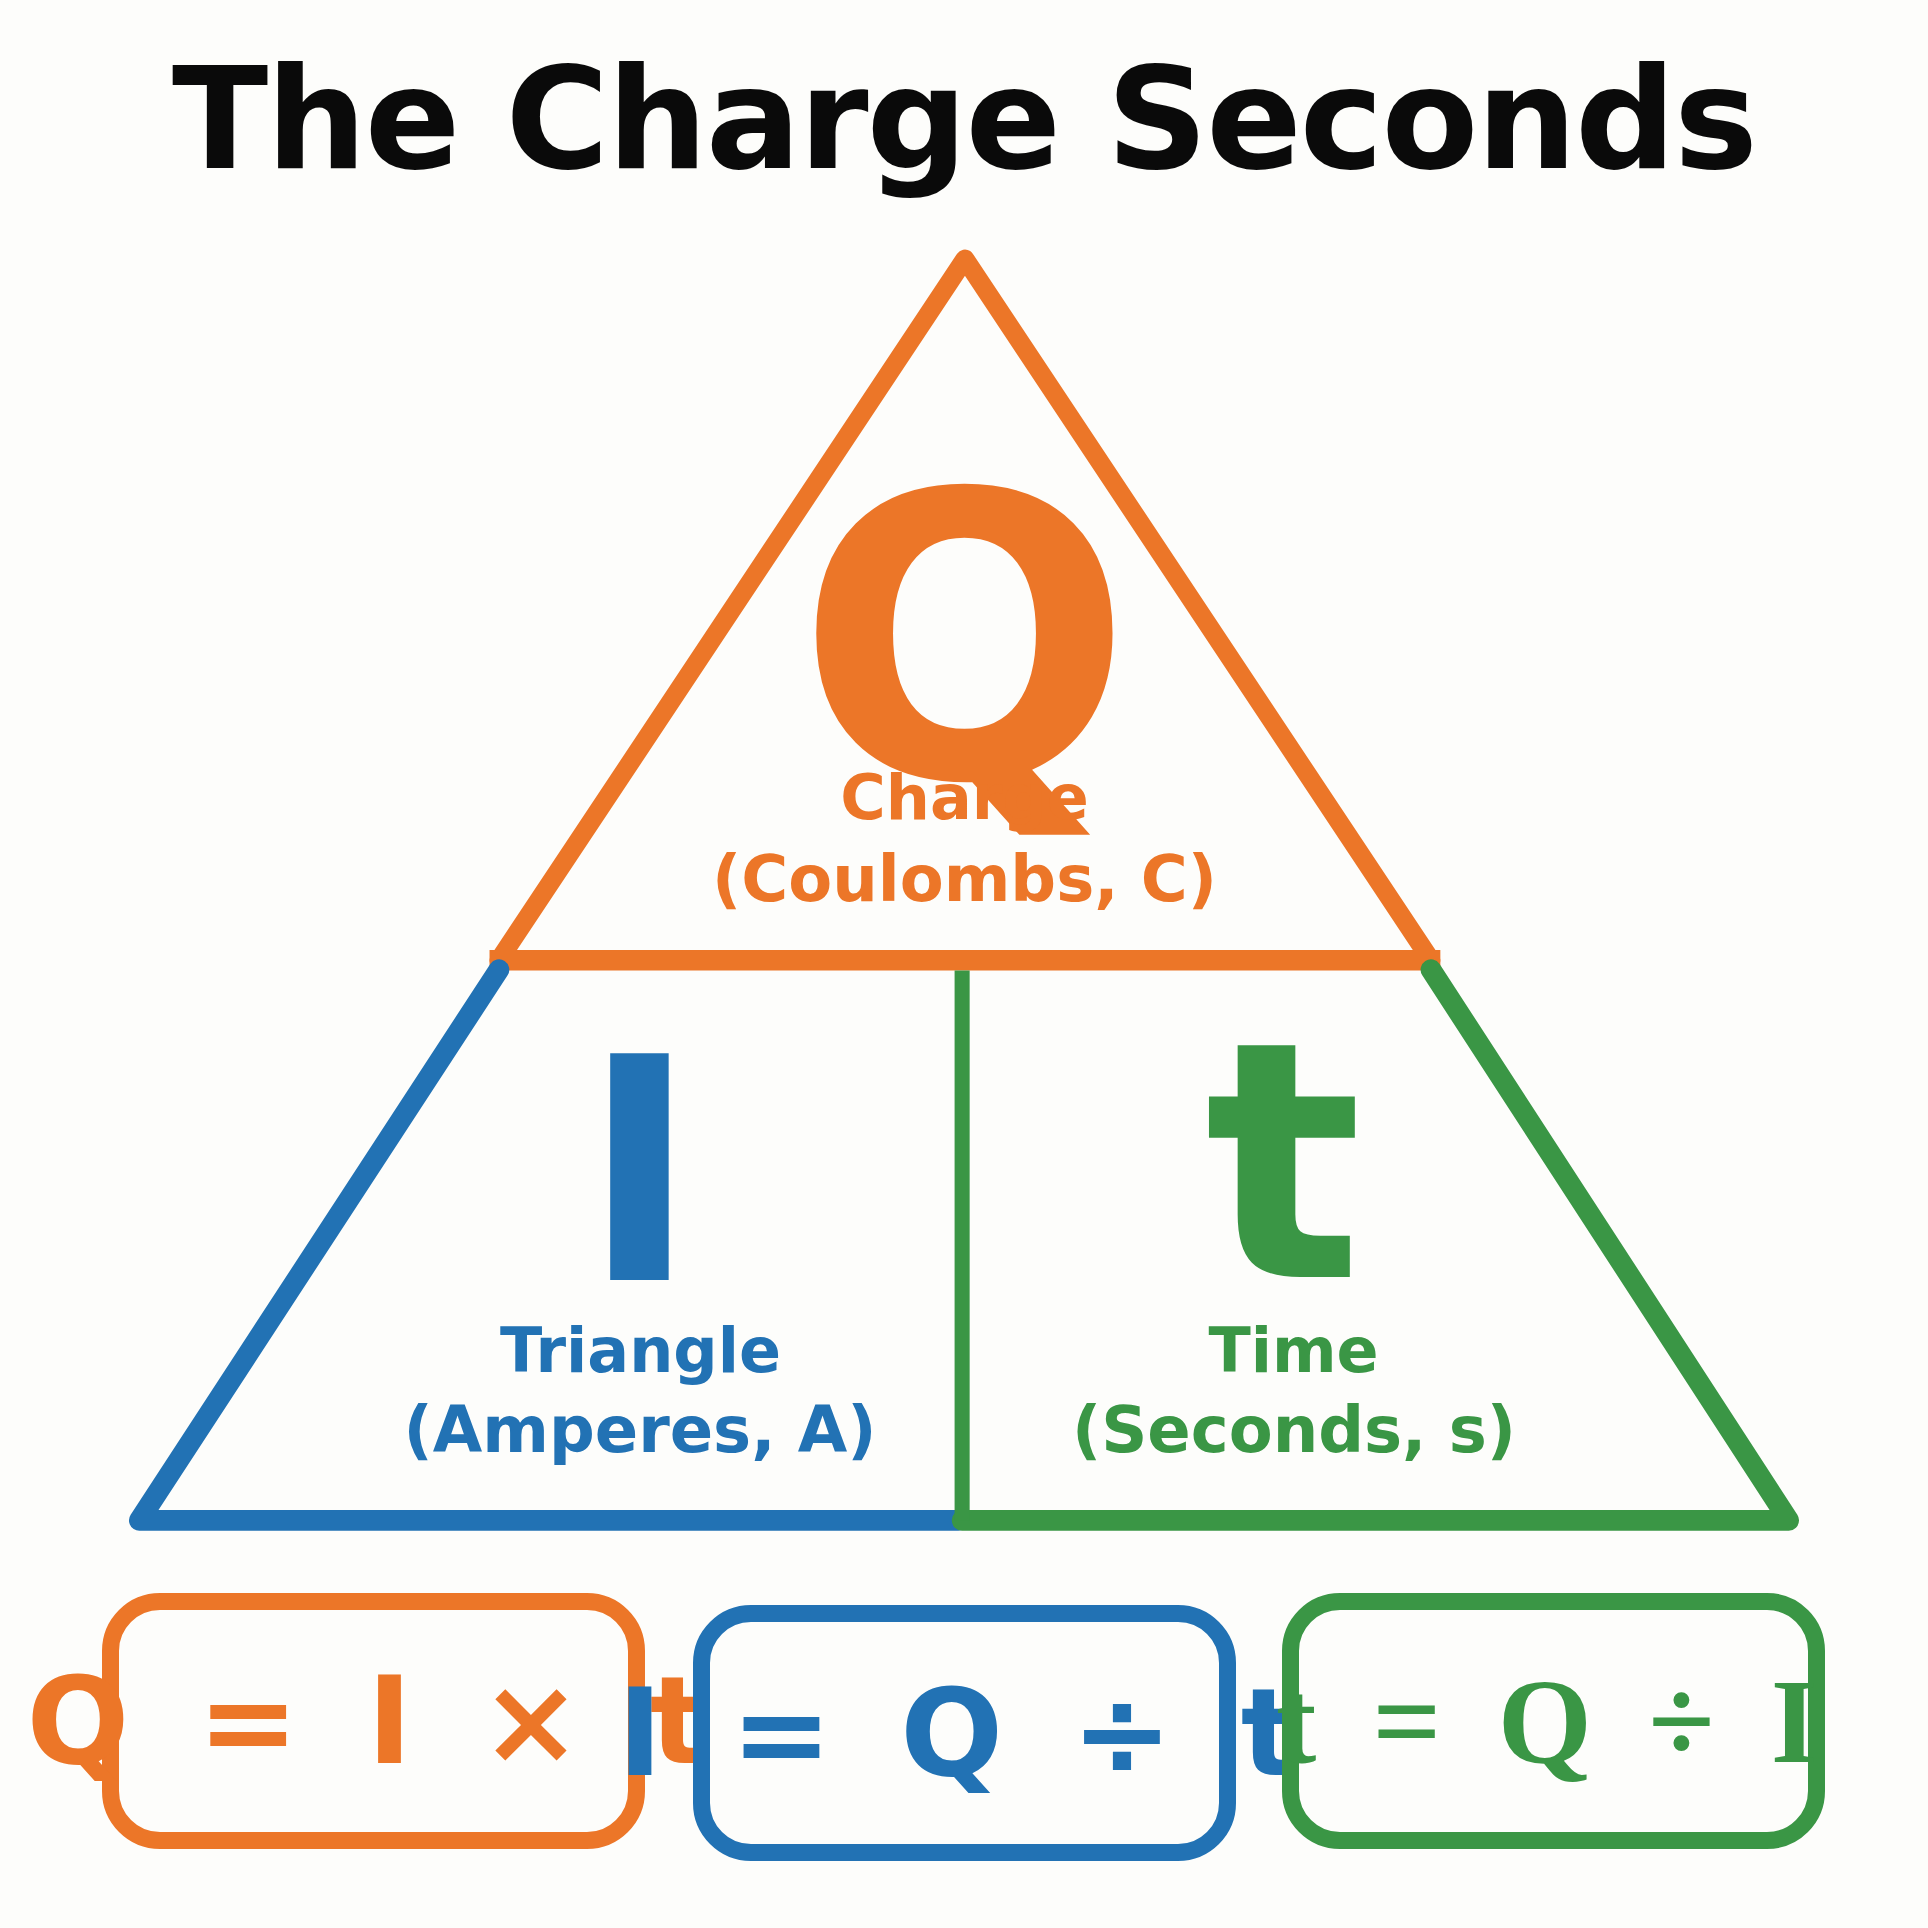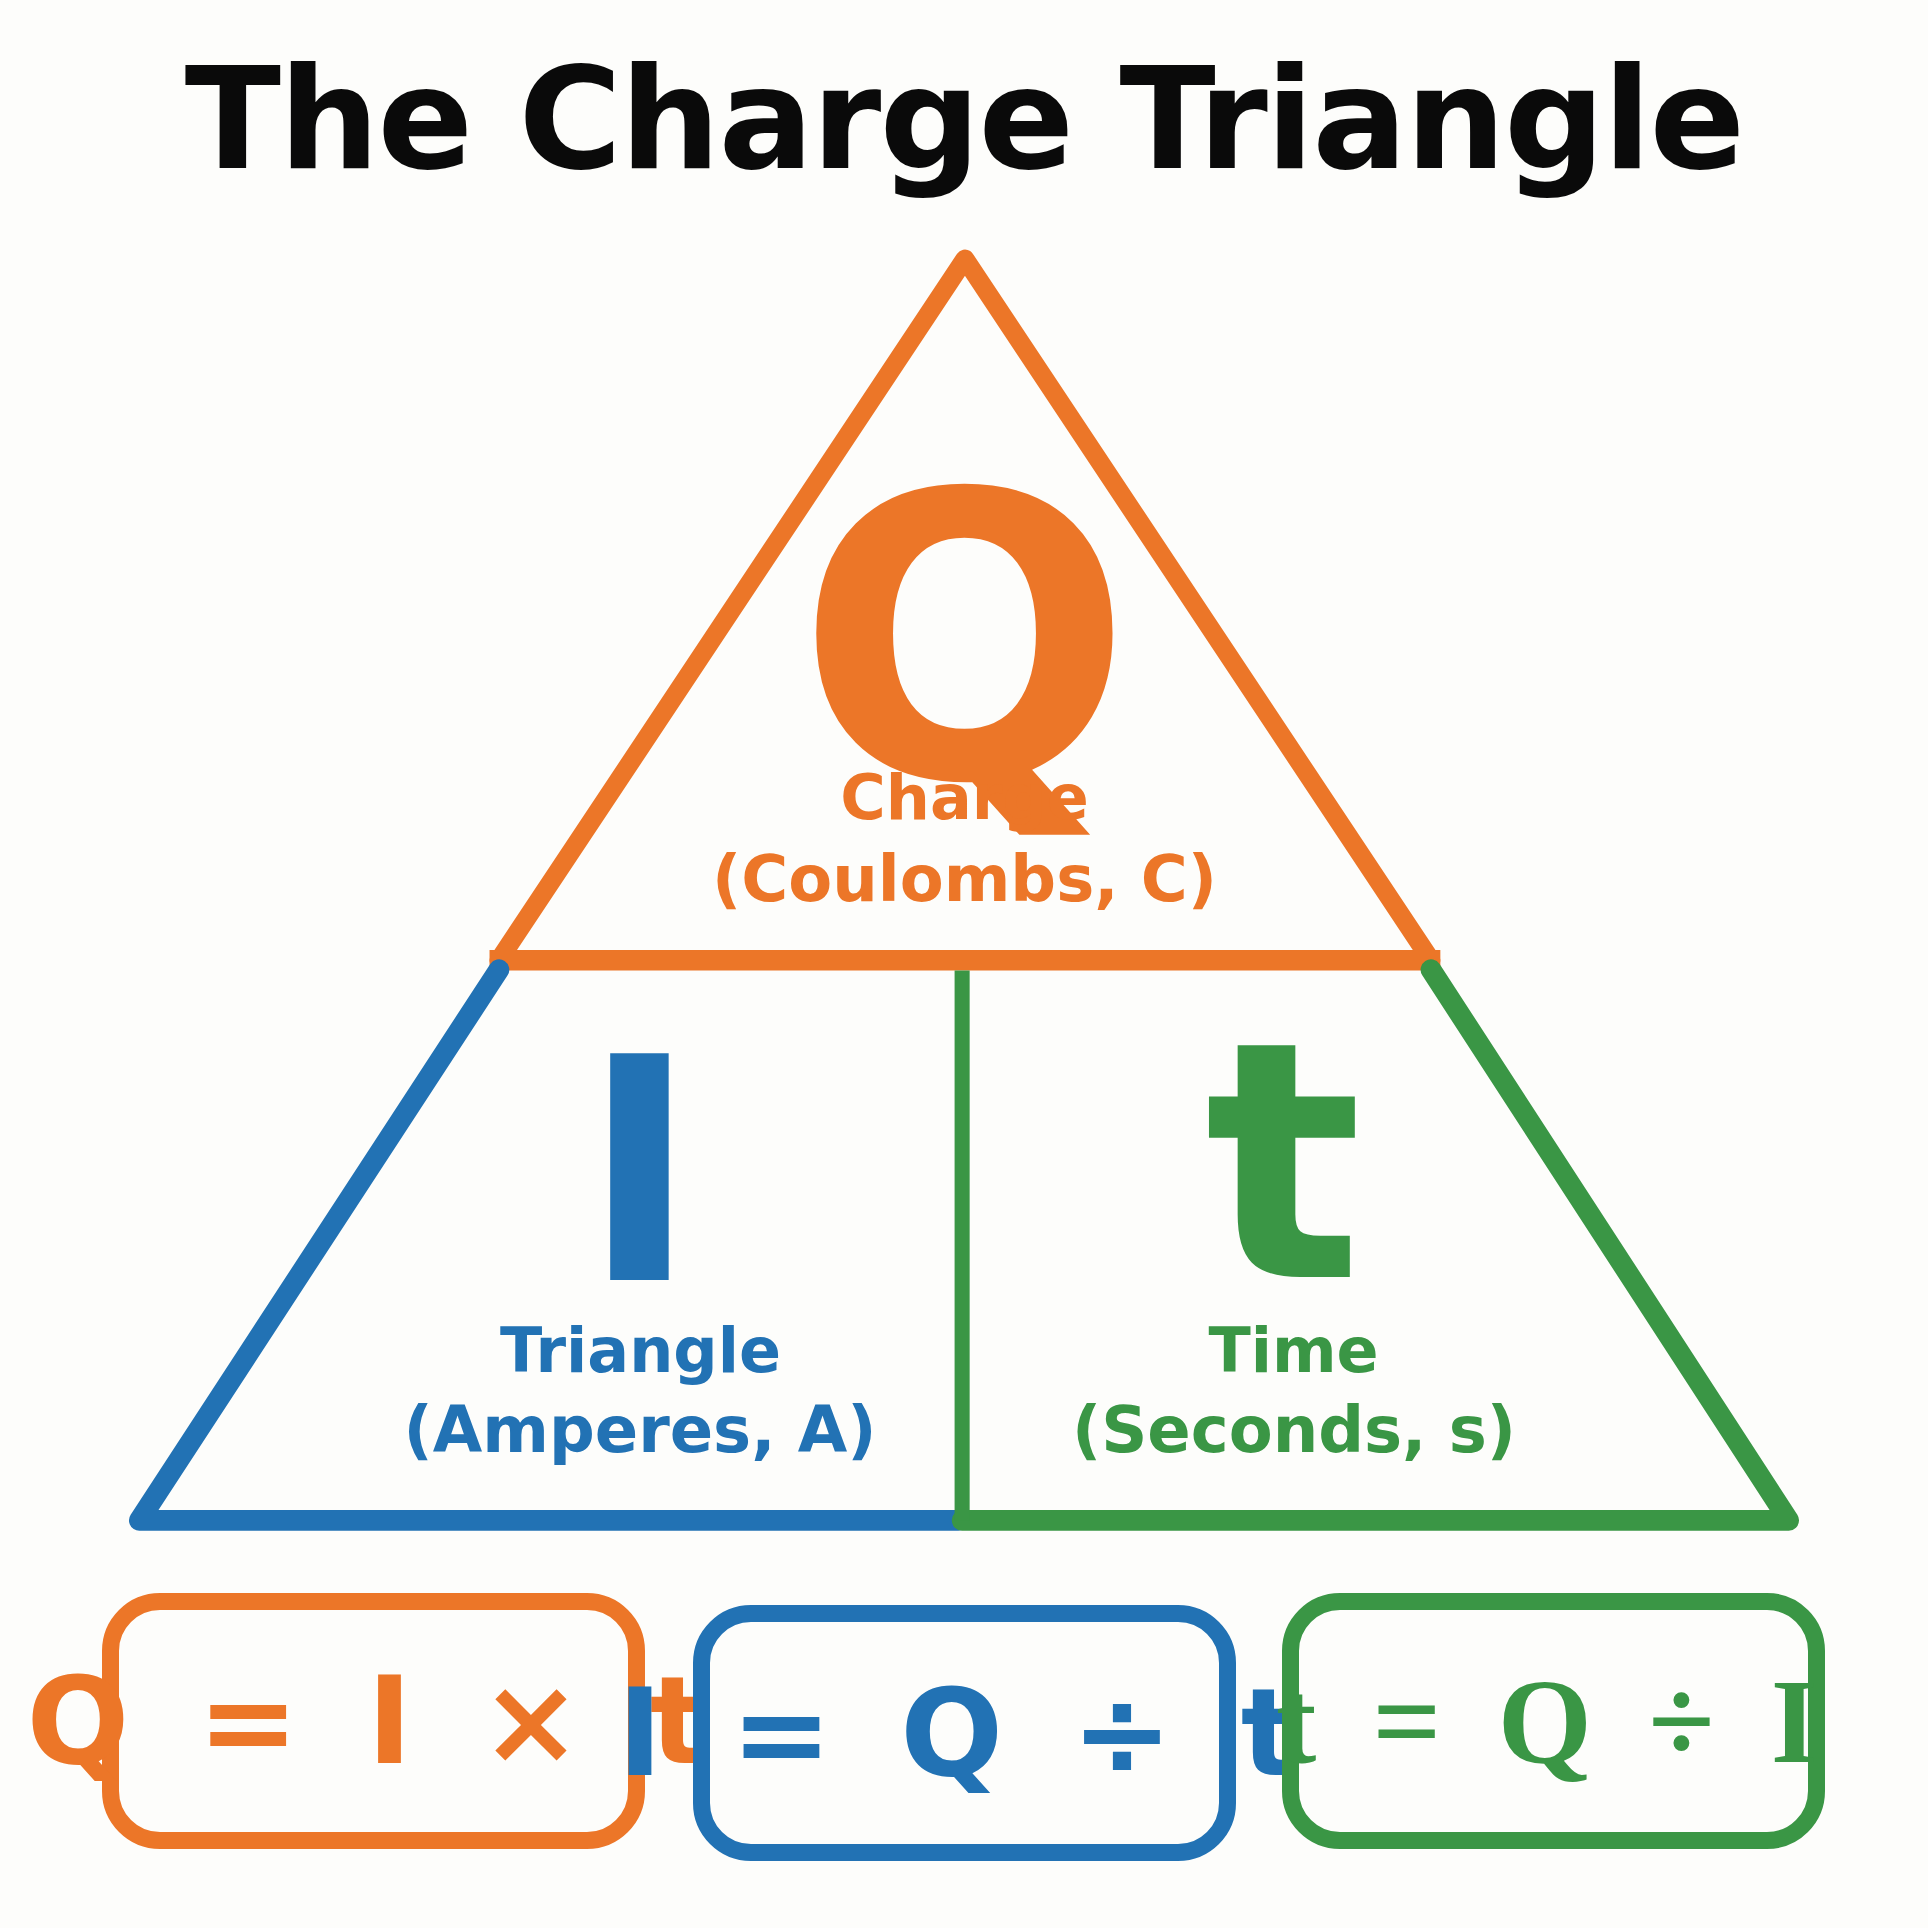--- a/index.html
+++ b/index.html
@@ -24,21 +24,21 @@
   .box { position: absolute; top: 1593px; height: 222px; border: 17px solid; border-radius: 58px;
          background: #FDFDFB; display: flex; align-items: center; justify-content: center; }
   .box1 { left: 102px; width: 509px; border-color: var(--orange); color: var(--orange); align-items: center; }
   .box2 { left: 693px; width: 509px; border-color: var(--blue); color: var(--blue); margin-top: 12px; }
   .box3 { left: 1282px; width: 509px; border-color: var(--green); color: var(--green); font-family: Liberation Serif, serif; }
   .formula { font-size: 121px; font-weight: bold; letter-spacing: 13px; white-space: nowrap; line-height: 1; }
 </style>
 </head>
 <body>
 
-<div class="title">The Charge Triangle</div>
+<div class="title">The Charge Seconds</div>
 
 <svg class="tri" width="1928" height="1928" viewBox="0 0 2048 2048">
 
   <polyline points="530,1020 1025,275 1520,1020" fill="none" stroke="#EC7628" stroke-width="20" stroke-linejoin="round" stroke-linecap="round"></polyline>
   <line x1="520" y1="1020" x2="1530" y2="1020" stroke="#EC7628" stroke-width="22"></line>
 
   <polyline points="530,1030 148,1615 1018,1615" fill="none" stroke="#2272B4" stroke-width="22" stroke-linejoin="round" stroke-linecap="round"></polyline>
 
   <polyline points="1022,1615 1900,1615 1520,1030" fill="none" stroke="#3A9645" stroke-width="22" stroke-linejoin="round" stroke-linecap="round"></polyline>
   <line x1="1022" y1="1031" x2="1022" y2="1615" stroke="#3A9645" stroke-width="16"></line>

